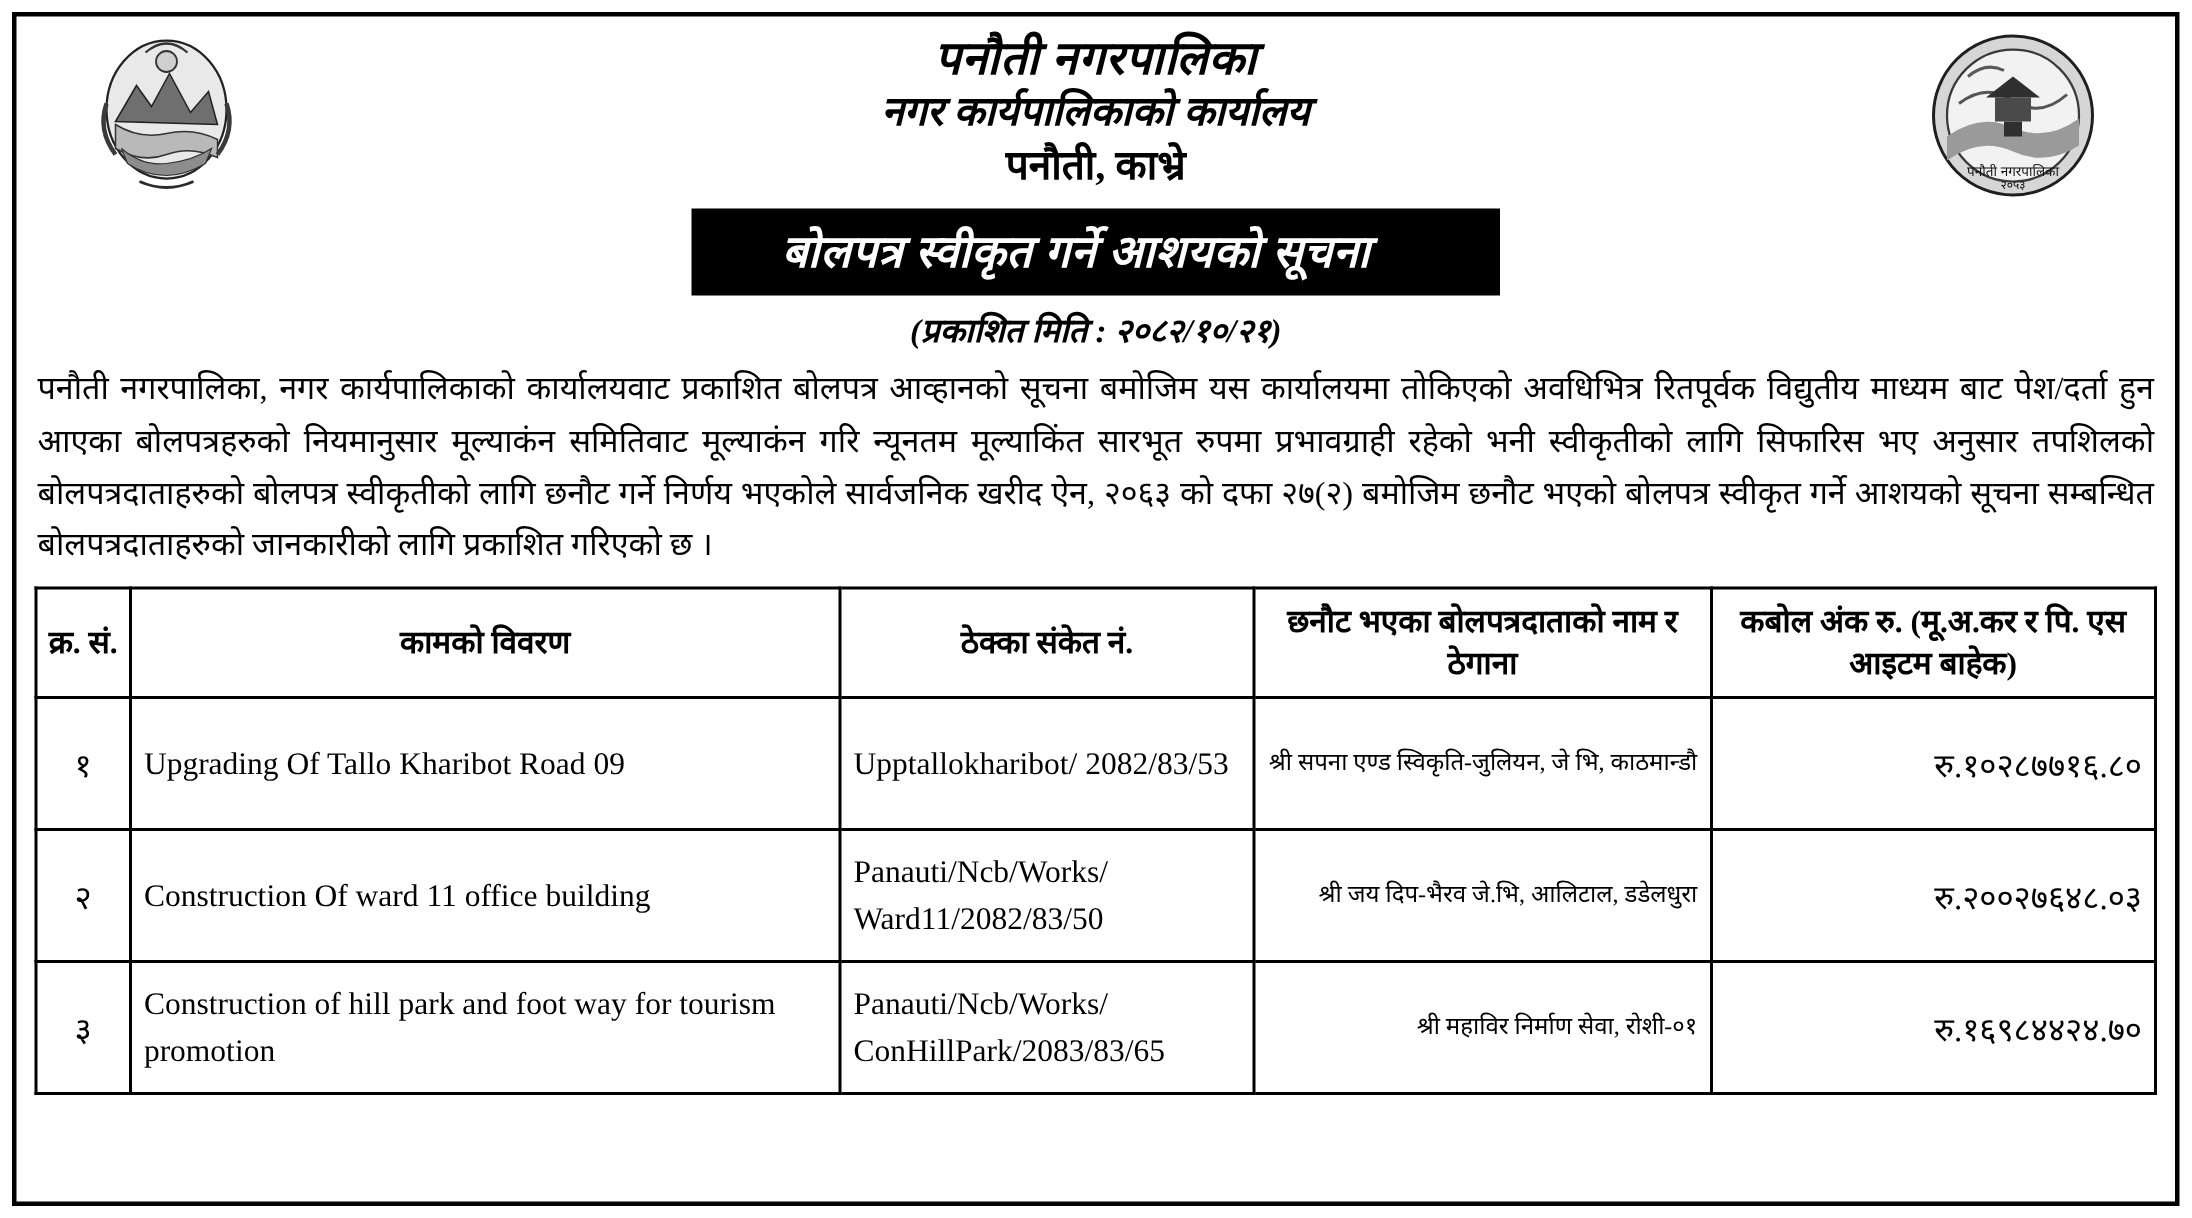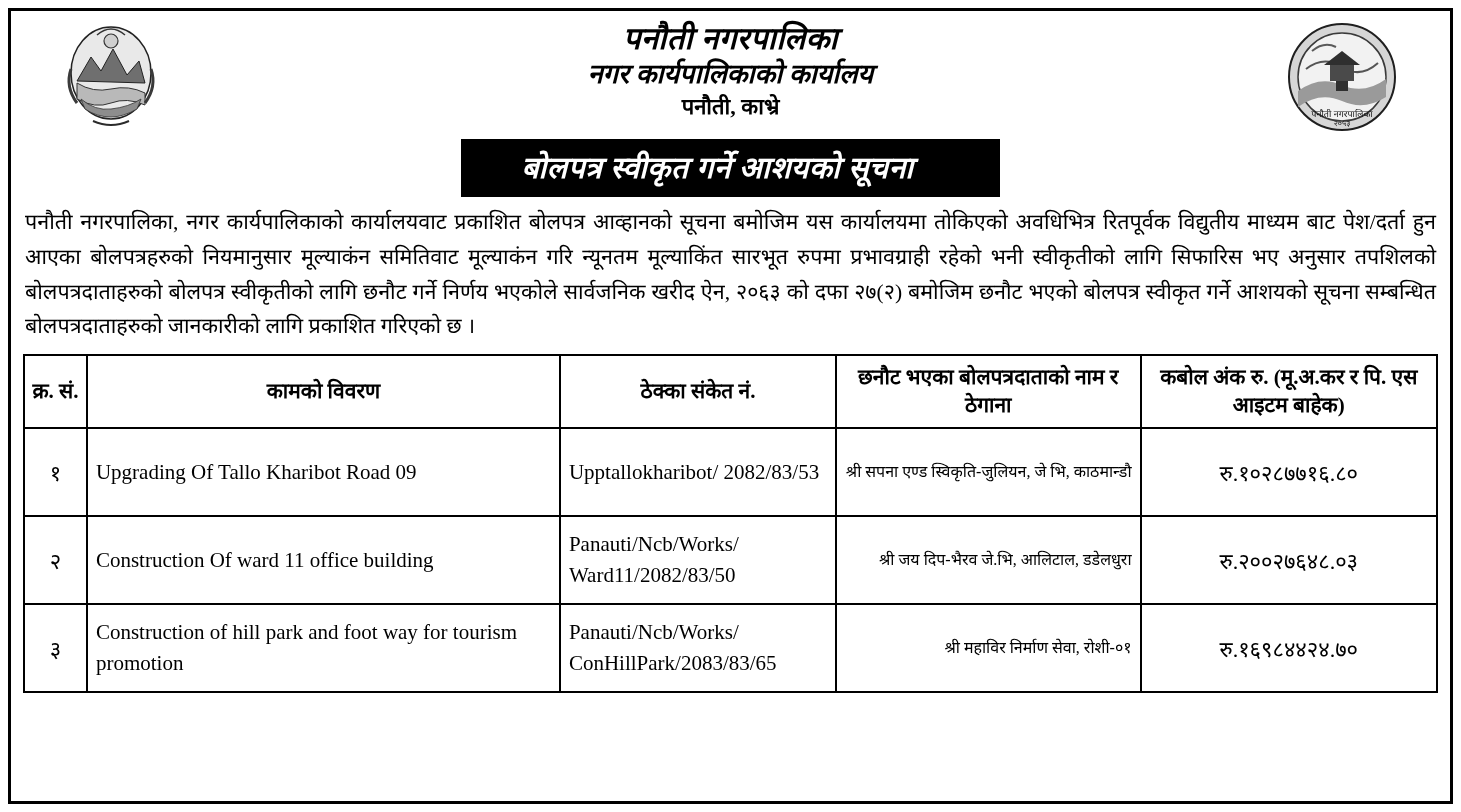--- a/index.html
+++ b/index.html
@@ -61,21 +61,21 @@
     line-height: 1.18;
     letter-spacing: 0.5px;
   }
   .office-name {
     font-size: 27px;
     font-weight: bold;
     font-style: italic;
     line-height: 1.2;
   }
   .address {
-    font-size: 22px;
+    font-size: 27px;
     font-weight: bold;
     line-height: 1.4;
     margin-top: 2px;
   }
 
   
   .title-bar-wrap {
     text-align: center;
     margin-top: 2px;
   }
@@ -148,21 +148,21 @@
     font-size: 21px;
     line-height: 1.45;
   }
   td.c-name {
     text-align: right;
     font-size: 16px;
     line-height: 1.45;
     margin-left: 47px;
   }
   td.c-amt {
-    text-align: center;
+    text-align: right;
     font-size: 22px;
   }
   .row-tall td { height: 74px; }
 </style>
 </head>
 <body>
 
 <div class="page">
   <div class="outer-border"></div>
   <div class="inner">
@@ -201,20 +201,21 @@
         <div class="org-name">पनौती नगरपालिका</div>
         <div class="office-name">नगर कार्यपालिकाको कार्यालय</div>
         <div class="address">पनौती, काभ्रे</div>
       </div>
     </div>
 
     <div class="title-bar-wrap">
       <div class="title-bar">बोलपत्र स्वीकृत गर्ने आशयको सूचना</div>
     </div>
 
+    <div class="pub-date">(प्रकाशित मिति : २०८२/१०/२१)</div>
 
     <div class="body-text">पनौती नगरपालिका, नगर कार्यपालिकाको कार्यालयवाट प्रकाशित बोलपत्र आव्हानको सूचना बमोजिम यस कार्यालयमा तोकिएको अवधिभित्र रितपूर्वक विद्युतीय माध्यम बाट पेश/दर्ता हुन आएका बोलपत्रहरुको नियमानुसार मूल्याकंन समितिवाट मूल्याकंन गरि न्यूनतम मूल्याकिंत सारभूत रुपमा प्रभावग्राही रहेको भनी स्वीकृतीको लागि सिफारिस भए अनुसार तपशिलको बोलपत्रदाताहरुको बोलपत्र स्वीकृतीको लागि छनौट गर्ने निर्णय भएकोले सार्वजनिक खरीद ऐन, २०६३ को दफा २७(२) बमोजिम छनौट भएको बोलपत्र स्वीकृत गर्ने आशयको सूचना सम्बन्धित बोलपत्रदाताहरुको जानकारीको लागि प्रकाशित गरिएको छ ।</div>
 
     <table class="notice-table">
       <colgroup>
         <col class="col-sn">
           <col class="col-desc">
           <col class="col-code">
           <col class="col-name">
           <col class="col-amt">

